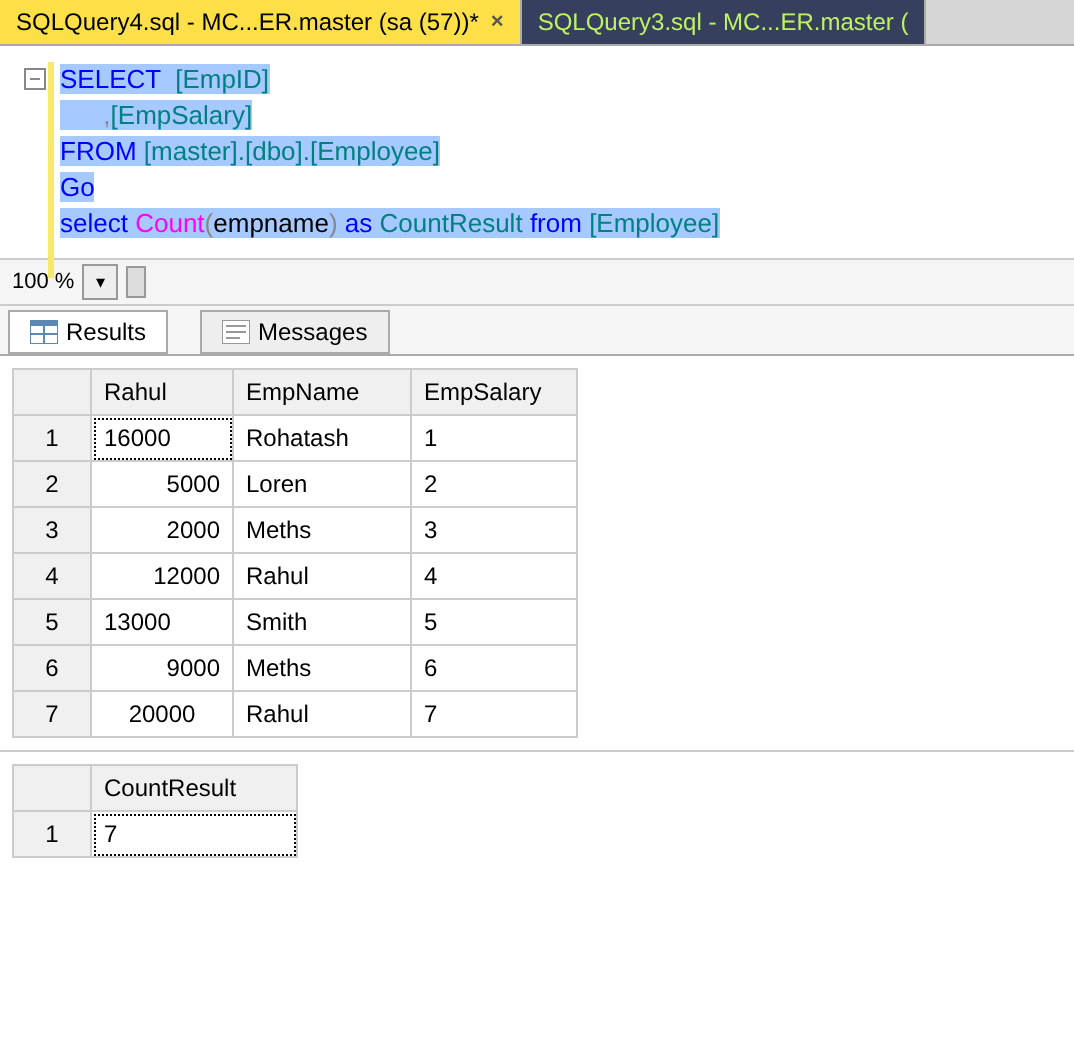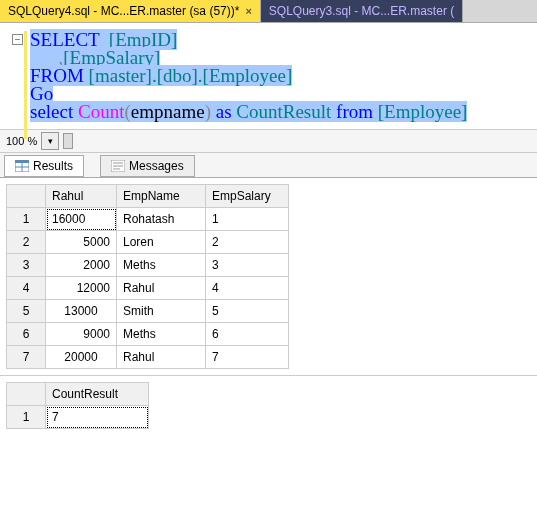--- a/index.html
+++ b/index.html
@@ -1,22 +1,22 @@
 <!DOCTYPE html>
 <html><head>
 <meta charset="utf-8">
 <style>
 html,body{margin:0;padding:0;font-family:"Segoe UI",Tahoma,sans-serif;font-size:12px;background:#fff;color:#000}
 .container{width:537px;height:525px;overflow:hidden;background:#fff;position:relative}
 .tabs{display:flex;background:#d6d6d6;height:22px;border-bottom:1px solid #aaa}
 .tab{display:flex;align-items:center;height:22px;padding:0 8px;font-size:12px;border-right:1px solid #aaa;cursor:pointer;white-space:nowrap}
 .tab.active{background:#fde047;color:#000}
-.tab.inactive{background:#363f5d;color:#c4b5fd}
+.tab.inactive{background:#363f5d;color:#bef264}
 .tab .close{margin-left:6px;font-weight:bold;color:#555;font-size:11px}
-.editor{padding:8px 0 8px 30px;position:relative;font-family:Liberation Serif, serif;font-size:19px;line-height:18px;background:#fff}
+.editor{padding:8px 0 8px 30px;position:relative;font-family:Liberation Sans, sans-serif;font-size:13px;line-height:18px;background:#fff}
 .gutter{position:absolute;left:12px;top:8px;width:12px}
 .outline-box{width:9px;height:9px;border:1px solid #888;position:relative;margin-top:3px}
 .outline-box::before{content:"";position:absolute;left:2px;right:2px;top:4px;border-top:1px solid #888}
 .yellow-bar{position:absolute;left:24px;top:8px;width:3px;background:#f5e86b}
 .code{white-space:pre}
 .kw{color:#0000ff}
 .obj{color:#008080}
 .func{color:#ff00ff}
 .gray{color:#888}
 .hl{background:#a6c9ff}
@@ -120,21 +120,21 @@
             <td>3</td>
           </tr>
   <tr>
             <td class="rowhdr">4</td>
             <td style="text-align:right">12000</td>
             <td>Rahul</td>
             <td>4</td>
           </tr>
   <tr>
             <td class="rowhdr">5</td>
-            <td style="text-align:center">13000</td>
+            <td style="text-align:left">13000</td>
             <td>Smith</td>
             <td>5</td>
           </tr>
   <tr>
             <td class="rowhdr">6</td>
             <td style="text-align:right">9000</td>
             <td>Meths</td>
             <td>6</td>
           </tr>
   <tr>

